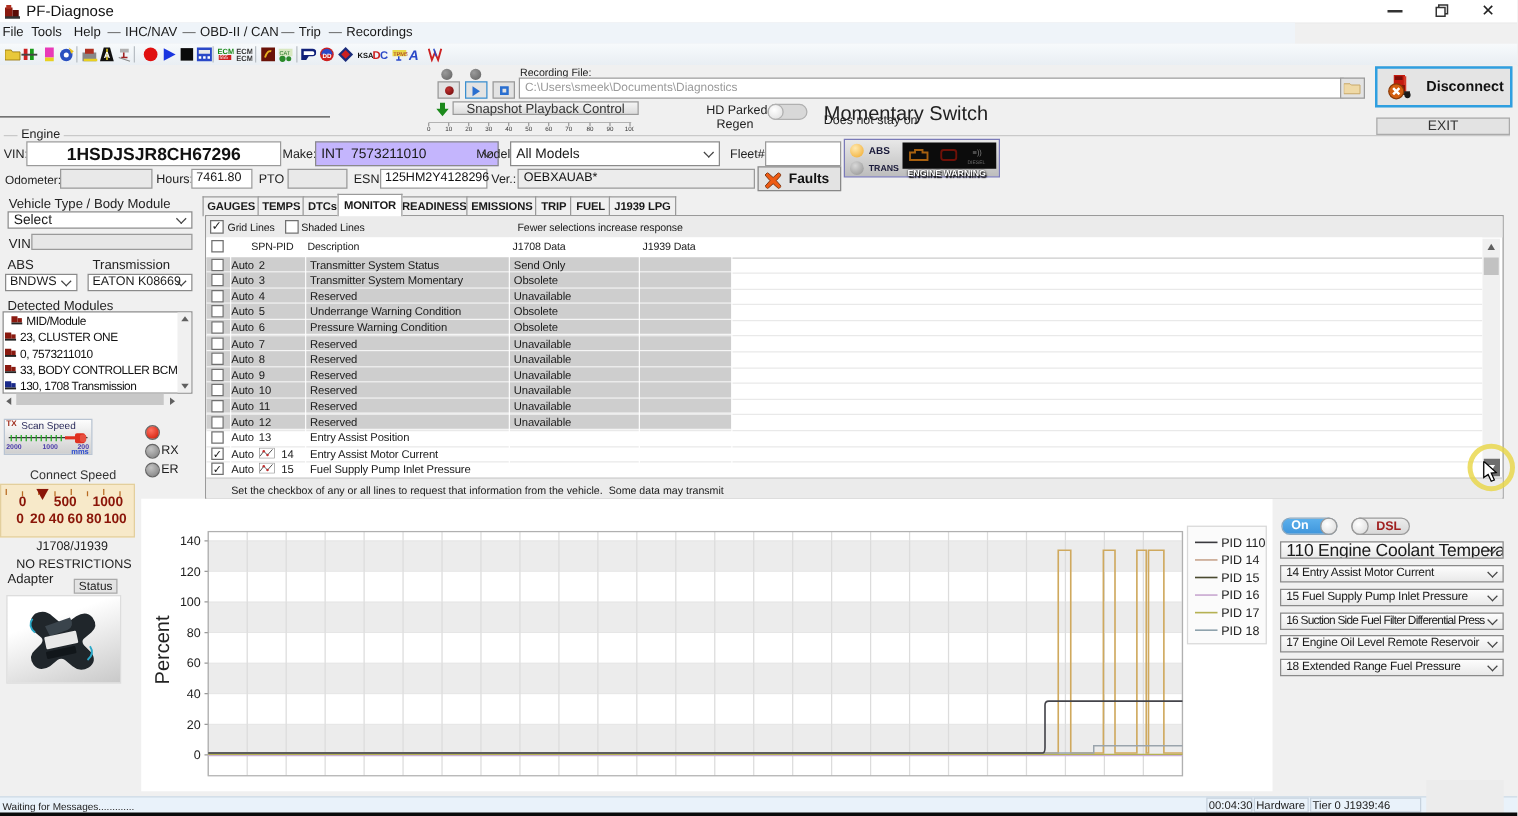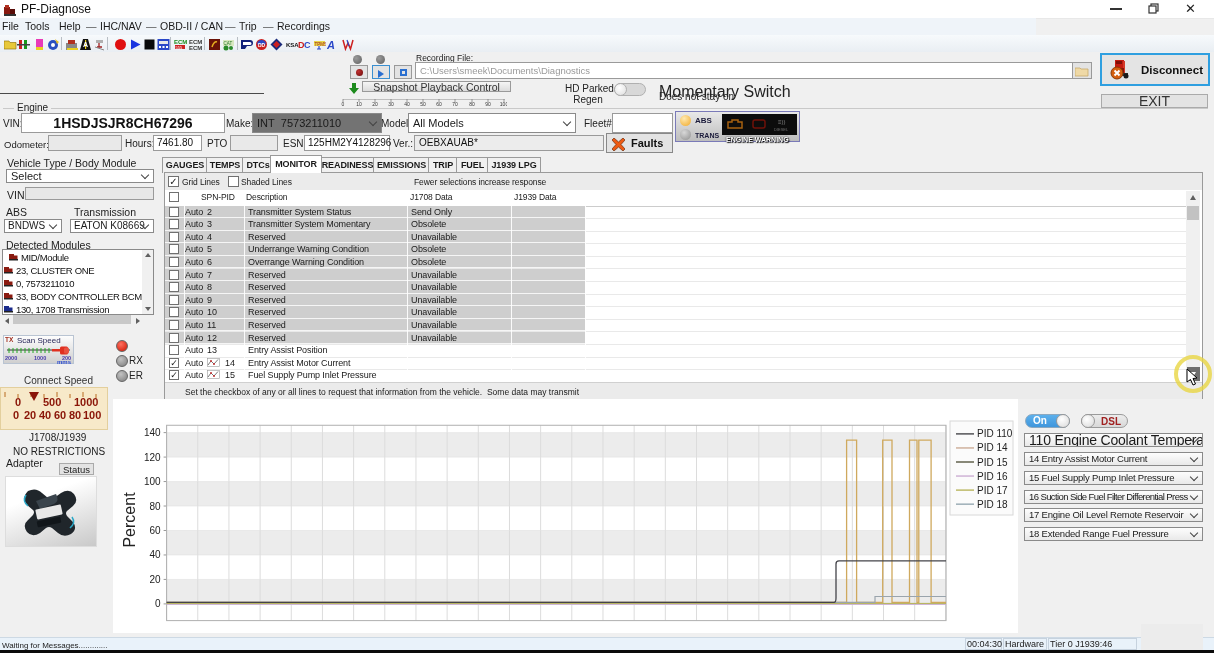--- a/index.html
+++ b/index.html
@@ -231,28 +231,28 @@
       <rect x="6" y="3" width="6" height="3" fill="#7d0f09"></rect>
       <rect x="13" y="3" width="2" height="13" fill="#d43a2a"></rect>
       <rect x="7" y="10" width="7" height="6" fill="#8a1208"></rect>
       <rect x="5" y="15" width="13" height="3" fill="#2a2a2a"></rect>
       <circle cx="16" cy="18" r="2.5" fill="#1a1a1a"></circle>
 <circle cx="7" cy="15" r="6" fill="#d45f10" stroke="#8a3a08" stroke-width="1"></circle>
       <path d="M4.5 12.5 L9.5 17.5 M9.5 12.5 L4.5 17.5" stroke="#fff" stroke-width="2"></path>
 </svg>
 <div style="position:absolute;left:39px;top:9px;font-size:11.5px;font-weight:bold;color:#111;">Disconnect</div>
 </div>
-<div class="abs btn" style="left:1101px;top:94px;width:107px;height:14px;font-size:14px;line-height:13px;color:#333;border:1px solid #aaa;">EXIT</div>
+<div class="abs btn" style="left:1101px;top:94px;width:107px;height:14px;font-size:11px;line-height:13px;color:#333;border:1px solid #aaa;">EXIT</div>
 
 <div class="abs" style="left:3px;top:108px;width:1205px;height:1px;background:#c9c9c9;"></div>
 <div class="abs" style="left:14px;top:102px;background:#f0f0f0;padding:0 3px;font-size:10px;color:#222;">Engine</div>
 <div class="abs lbl" style="left:3px;top:118px;">VIN:</div>
 <div class="abs inp" style="left:21px;top:113px;width:204px;height:20px;text-align:center;font-size:14px;font-weight:bold;color:#111;line-height:19px;">1HSDJSJR8CH67296</div>
 <div class="abs lbl" style="left:226px;top:118px;">Make:</div>
-<div class="abs dd" style="left:252px;top:113px;width:130px;height:20px;line-height:18px;padding-left:4px;background:#737373;">INT&nbsp;&nbsp;7573211010<span class="chev"></span></div>
+<div class="abs dd" style="left:252px;top:113px;width:147px;height:20px;line-height:18px;padding-left:4px;background:#c4b5fd;">INT&nbsp;&nbsp;7573211010<span class="chev"></span></div>
 <div class="abs lbl" style="left:381px;top:118px;">Model</div>
 <div class="abs dd" style="left:408px;top:113px;width:168px;height:20px;line-height:18px;padding-left:4px;background:#fff;">All Models<span class="chev"></span></div>
 <div class="abs lbl" style="left:584px;top:118px;">Fleet#</div>
 <div class="abs inp" style="left:612px;top:113px;width:61px;height:20px;"></div>
 <div class="abs lbl" style="left:4px;top:139px;font-size:9.5px;">Odometer:</div>
 <div class="abs inp" style="left:48px;top:135px;width:74px;height:16px;background:#e9e9e9;"></div>
 <div class="abs lbl" style="left:125px;top:138px;">Hours:</div>
 <div class="abs inp" style="left:153px;top:135px;width:49px;height:16px;font-size:10px;line-height:14px;padding-left:3px;color:#111;">7461.80</div>
 <div class="abs lbl" style="left:207px;top:138px;">PTO</div>
 <div class="abs inp" style="left:230px;top:135px;width:48px;height:16px;background:#e9e9e9;"></div>
@@ -465,21 +465,21 @@
       <div class="td" style="position:absolute;left:20px;top:1px;">Auto</div>
       <div class="td" style="position:absolute;left:42px;top:1px;">5</div>
       <div class="td" style="position:absolute;left:83px;top:1px;">Underrange Warning Condition</div>
       <div class="td" style="position:absolute;left:246px;top:1px;">Obsolete</div>
     </div>
     <div style="position:absolute;left:0;top:65.9px;width:1021px;height:12.6px;border-bottom:1px solid #e9e9e9;">
       <div style="position:absolute;left:0;top:0;width:420px;height:11.6px;background:#cecece;border-bottom:1px solid #f5f5f5;"></div>
       <div class="cb" style="position:absolute;left:4px;top:1px;width:10px;height:10px;font-size:9px;line-height:9px;text-align:center;color:#222;"></div>
       <div class="td" style="position:absolute;left:20px;top:1px;">Auto</div>
       <div class="td" style="position:absolute;left:42px;top:1px;">6</div>
-      <div class="td" style="position:absolute;left:83px;top:1px;">Overrange Warning Condition</div>
+      <div class="td" style="position:absolute;left:83px;top:1px;">Pressure Warning Condition</div>
       <div class="td" style="position:absolute;left:246px;top:1px;">Obsolete</div>
     </div>
     <div style="position:absolute;left:0;top:78.5px;width:1021px;height:12.6px;border-bottom:1px solid #e9e9e9;">
       <div style="position:absolute;left:0;top:0;width:420px;height:11.6px;background:#cecece;border-bottom:1px solid #f5f5f5;"></div>
       <div class="cb" style="position:absolute;left:4px;top:1px;width:10px;height:10px;font-size:9px;line-height:9px;text-align:center;color:#222;"></div>
       <div class="td" style="position:absolute;left:20px;top:1px;">Auto</div>
       <div class="td" style="position:absolute;left:42px;top:1px;">7</div>
       <div class="td" style="position:absolute;left:83px;top:1px;">Reserved</div>
       <div class="td" style="position:absolute;left:246px;top:1px;">Unavailable</div>
     </div>

